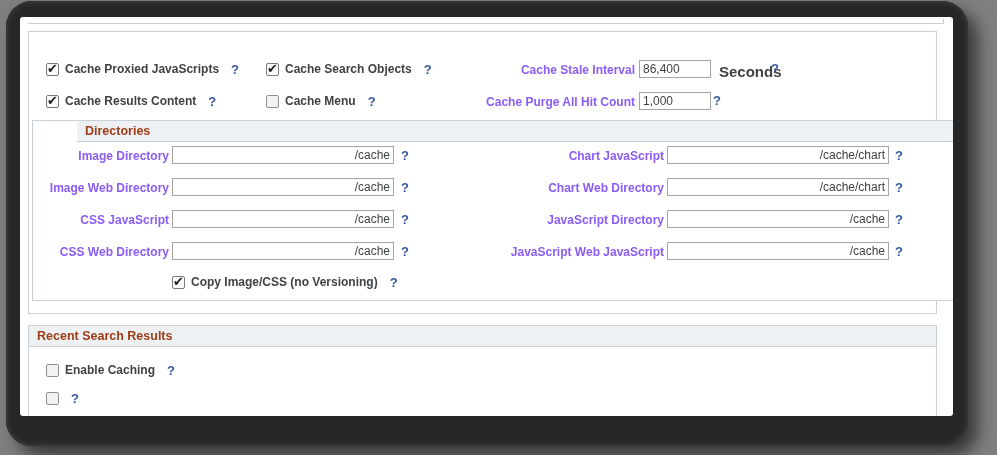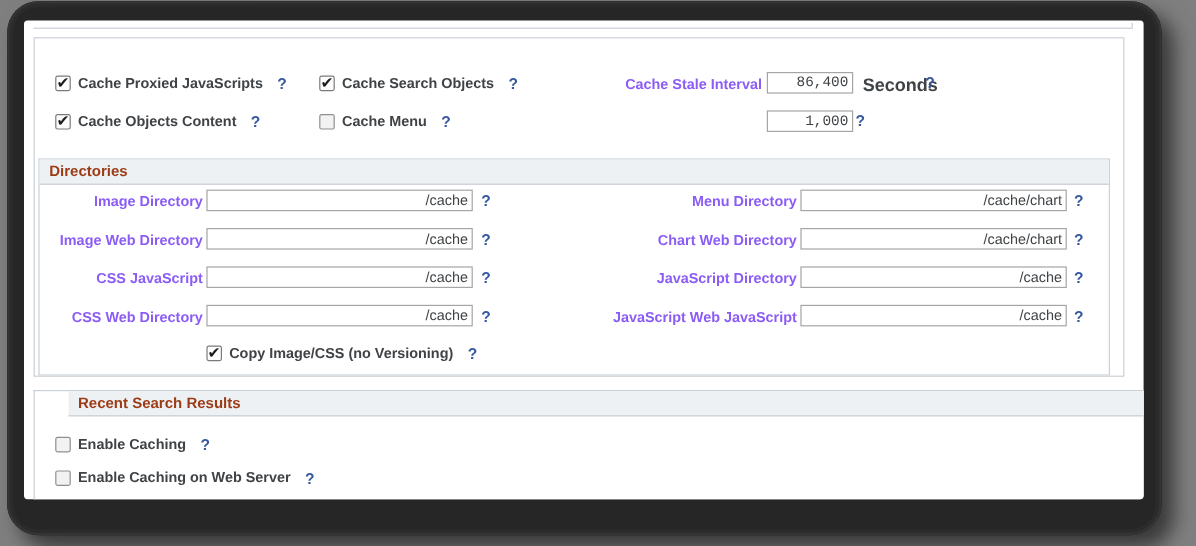--- a/index.html
+++ b/index.html
@@ -51,21 +51,21 @@
   .fld-label{
     position:absolute;font-size:12px;font-weight:bold;color:#8b5cf6;
     text-align:right;white-space:nowrap;
   }
   input.txt{
     position:absolute;box-sizing:border-box;height:18px;
     border:1px solid #a5a5a5;background:#fff;border-radius:0;
     font-family:"Liberation Sans", sans-serif;font-size:12px;color:#3f4346;
     padding:0 3px;outline:none;text-align:right;
   }
-  input.num{text-align:right;font-family:Liberation Mono, monospace;}
+  input.num{text-align:left;}
   .unit{position:absolute;font-size:15px;font-weight:bold;color:#3f4346;}
 </style>
 </head>
 <body>
 
 <div class="frame">
   <div class="content">
 
     <div class="clip-line"></div>
 
@@ -77,57 +77,58 @@
         <span class="help">?</span>
       </div>
       <div class="row" style="left:237px;top:28px;">
         <span class="cb on"></span>
         <span class="cb-label">Cache Search Objects</span>
         <span class="help">?</span>
       </div>
 
       <div class="row" style="left:17px;top:60px;">
         <span class="cb on"></span>
-        <span class="cb-label">Cache Objects Content</span>
+        <span class="cb-label">Cache Results Content</span>
         <span class="help">?</span>
       </div>
       <div class="row" style="left:237px;top:60px;">
         <span class="cb"></span>
         <span class="cb-label">Cache Menu</span>
         <span class="help">?</span>
       </div>
 
       <div class="fld-label" style="left:440px;top:31px;width:166px;">Cache Stale Interval</div>
       <input class="txt num" style="left: 610px; top: 28px; width: 72px;" type="text" value="86,400">
       <span class="unit" style="left:690px;top:31px;">Seconds</span>
       <span class="help abs" style="left:742px;top:29px;">?</span>
 
+      <div class="fld-label" style="left:440px;top:63px;width:166px;">Cache Purge All Hit Count</div>
       <input class="txt num" style="left: 610px; top: 60px; width: 72px;" type="text" value="1,000">
       <span class="help abs" style="left:684px;top:61px;">?</span>
 
-      <section class="groupbox" style="left:3px;top:100px;width:891px;height:179px;">
+      <section class="groupbox" style="left:3px;top:88px;width:891px;height:179px;padding-left:44px;">
         <div class="gb-header">Directories</div>
 
         <div class="fld-label" style="left:10px;top:28px;width:126px;">Image Directory</div>
         <input class="txt" style="left: 139px; top: 25px; width: 222px;" type="text" value="/cache">
         <span class="help abs" style="left:368px;top:27px;">?</span>
 
         <div class="fld-label" style="left:10px;top:60px;width:126px;">Image Web Directory</div>
         <input class="txt" style="left: 139px; top: 57px; width: 222px;" type="text" value="/cache">
         <span class="help abs" style="left:368px;top:59px;">?</span>
 
         <div class="fld-label" style="left:10px;top:92px;width:126px;">CSS JavaScript</div>
         <input class="txt" style="left: 139px; top: 89px; width: 222px;" type="text" value="/cache">
         <span class="help abs" style="left:368px;top:91px;">?</span>
 
         <div class="fld-label" style="left:10px;top:124px;width:126px;text-align:right;">CSS Web Directory</div>
         <input class="txt" style="left: 139px; top: 121px; width: 222px;" type="text" value="/cache">
         <span class="help abs" style="left:368px;top:123px;">?</span>
 
-        <div class="fld-label" style="left:470px;top:28px;width:161px;">Menu Directory</div>
+        <div class="fld-label" style="left:470px;top:28px;width:161px;">Chart JavaScript</div>
         <input class="txt" style="left: 634px; top: 25px; width: 222px;" type="text" value="/cache/chart">
         <span class="help abs" style="left:862px;top:27px;">?</span>
 
         <div class="fld-label" style="left:470px;top:60px;width:161px;">Chart Web Directory</div>
         <input class="txt" style="left: 634px; top: 57px; width: 222px;" type="text" value="/cache/chart">
         <span class="help abs" style="left:862px;top:59px;">?</span>
 
         <div class="fld-label" style="left:470px;top:92px;width:161px;">JavaScript Directory</div>
         <input class="txt" style="left: 634px; top: 89px; width: 222px;" type="text" value="/cache">
         <span class="help abs" style="left:862px;top:91px;">?</span>
@@ -137,30 +138,29 @@
         <span class="help abs" style="left:862px;top:123px;">?</span>
 
         <div class="row" style="left:139px;top:152px;">
           <span class="cb on"></span>
           <span class="cb-label">Copy Image/CSS (no Versioning)</span>
           <span class="help">?</span>
         </div>
       </section>
     </section>
 
-    <section class="groupbox" style="left:8px;top:308px;width:907px;height:95px;border-bottom:none;padding-left:28px;">
+    <section class="groupbox" style="left:8px;top:308px;width:907px;height:95px;border-bottom:none;">
       <div class="gb-header">Recent Search Results</div>
 
       <div class="row" style="left:17px;top:35px;">
         <span class="cb"></span>
         <span class="cb-label">Enable Caching</span>
         <span class="help">?</span>
       </div>
 
       <div class="row" style="left:17px;top:63px;">
         <span class="cb"></span>
-        <span class="cb-label">Enable Caching on Web Server</span>
         <span class="help">?</span>
       </div>
     </section>
 
   </div>
 </div>
 
 </body></html>

